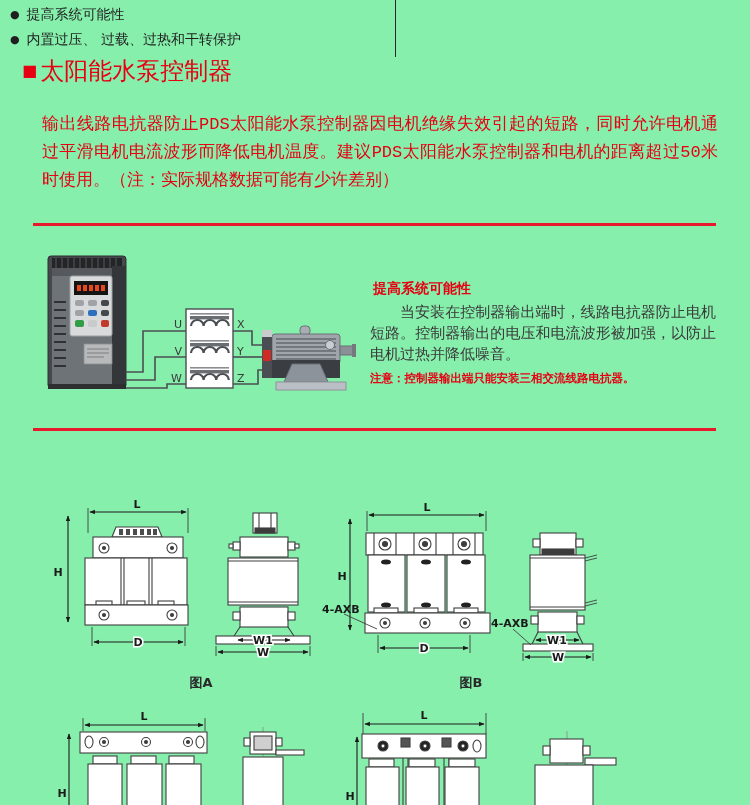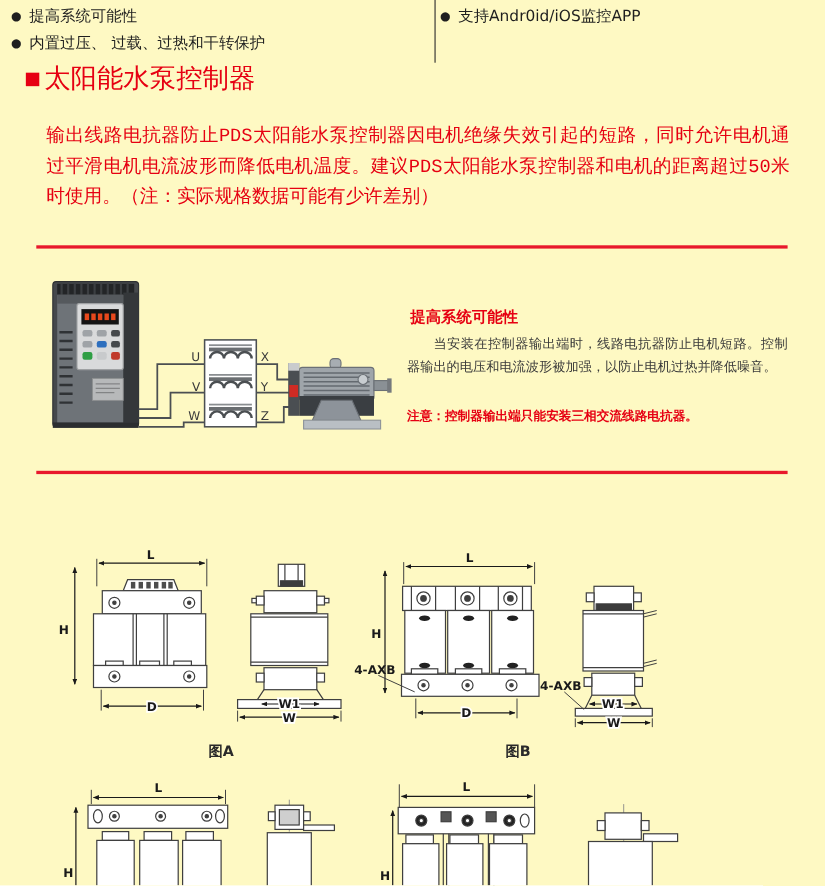--- a/index.html
+++ b/index.html
@@ -1,17 +1,17 @@
 <!DOCTYPE html>
 <html><head>
 <meta charset="utf-8">
 <style>
   html,body{margin:0;padding:0;background:#fff;}
   body{font-family:"DejaVu Sans",sans-serif;}
-  #page{position:relative;width:750px;height:805px;background:#fef9c3;overflow:hidden;}
+  #page{position:relative;width:750px;height:805px;background:#86efac;overflow:hidden;}
 
   
   .feat-row{position:absolute;font-size:14px;color:#1f1f1f;white-space:nowrap;}
   .feat-row .dot{font-size:11px;vertical-align:1px;margin-right:7px;color:#1f1f1f;}
   .vdivider{position:absolute;left:395px;top:0;width:1px;height:57px;background:#2a2a2a;}
 
   
   .sec-title{position:absolute;left:22px;top:55px;color:#e60012;font-weight:normal;font-size:24px;white-space:nowrap;}
   .sec-title .marker{font-size:16px;vertical-align:3px;margin-right:3px;}
 
@@ -20,44 +20,41 @@
 
   .red-rule{position:absolute;left:33px;width:683px;height:3px;background:#e8192c;}
   .rule1{top:223px;}
   .rule2{top:428px;}
 
   .wiring-svg{position:absolute;left:0;top:232px;}
   .drawings-svg{position:absolute;left:0;top:485px;}
 
   
   .out-heading{position:absolute;left:373px;top:280px;color:#e60012;font-size:14px;font-weight:bold;}
-  .out-body{position:absolute;left:370px;top:302px;width:346px;color:#3a3a3a;font-size:12px;line-height:21px;text-indent:2em;text-align:justify;}
+  .out-body{position:absolute;left:370px;top:302px;width:346px;color:#3a3a3a;font-size:15px;line-height:21px;text-indent:2em;text-align:justify;}
   .out-note{position:absolute;left:370px;top:371px;width:346px;color:#e60012;font-size:11.5px;font-weight:bold;}
 
   svg text{font-family:"DejaVu Sans",sans-serif;}
   .dim-label{font-size:11px;font-weight:bold;fill:#1a1a1a;}
   .halo{stroke:#ffffff;stroke-width:3px;paint-order:stroke;}
   .cap-label{font-size:13px;font-weight:bold;fill:#2a2a2a;}
   .term-label{font-size:11px;fill:#3a3a3a;}
 </style>
 </head>
 <body>
 
 <div id="page">
 
   <div class="feat-row" style="left:10px;top:6px;">
     <span class="dot">●</span><span>提高系统可能性</span>
   </div>
   <div class="feat-row" style="left:10px;top:31px;">
     <span class="dot">●</span><span>内置过压、 过载、过热和干转保护</span>
   </div>
   <div class="vdivider"></div>
-  <div class="feat-row" style="left:400px;top:6px;">
-    <span class="dot">●</span><span>支持Andr0id/iOS监控APP</span>
-  </div>
 
   <div class="sec-title">
     <span class="marker">■</span><span>太阳能水泵控制器</span>
   </div>
 
   <div class="intro">输出线路电抗器防止PDS太阳能水泵控制器因电机绝缘失效引起的短路，同时允许电机通过平滑电机电流波形而降低电机温度。建议PDS太阳能水泵控制器和电机的距离超过50米时使用。（注：实际规格数据可能有少许差别）</div>
 
   <div class="red-rule rule1"></div>
 
   <svg class="wiring-svg" width="750" height="200" viewBox="0 232 750 200">

